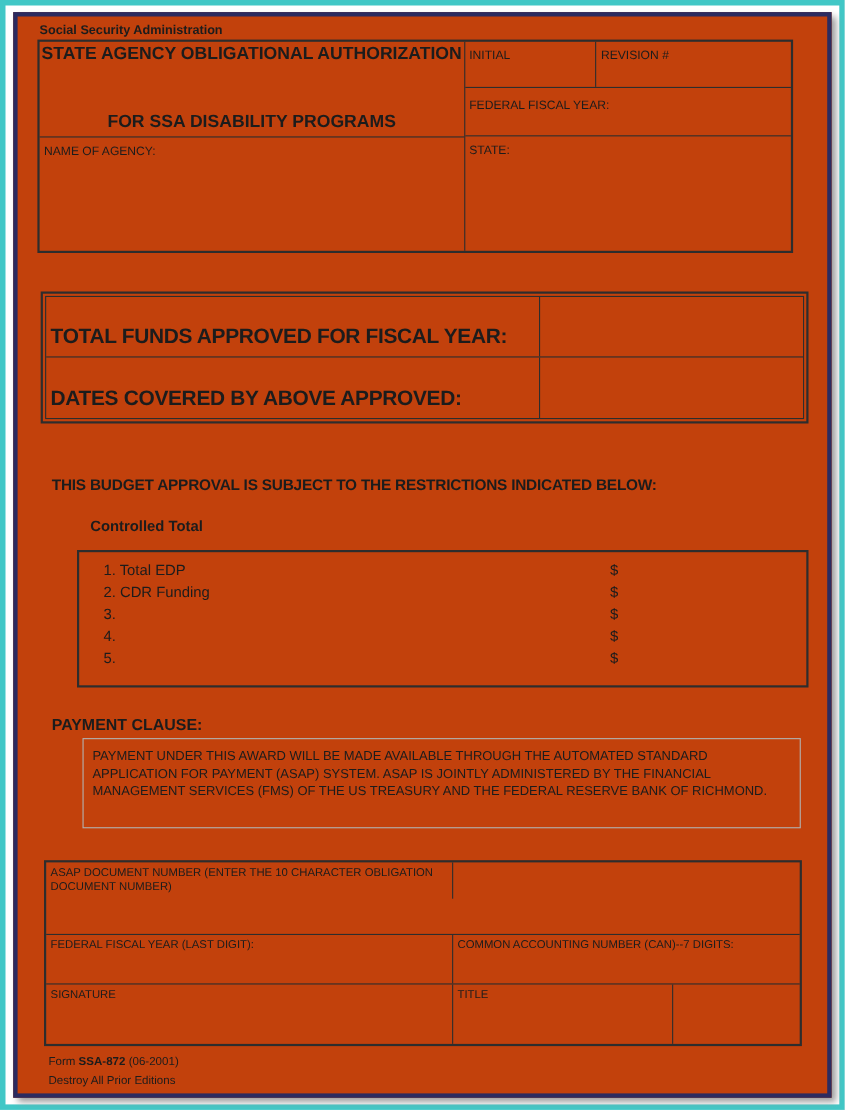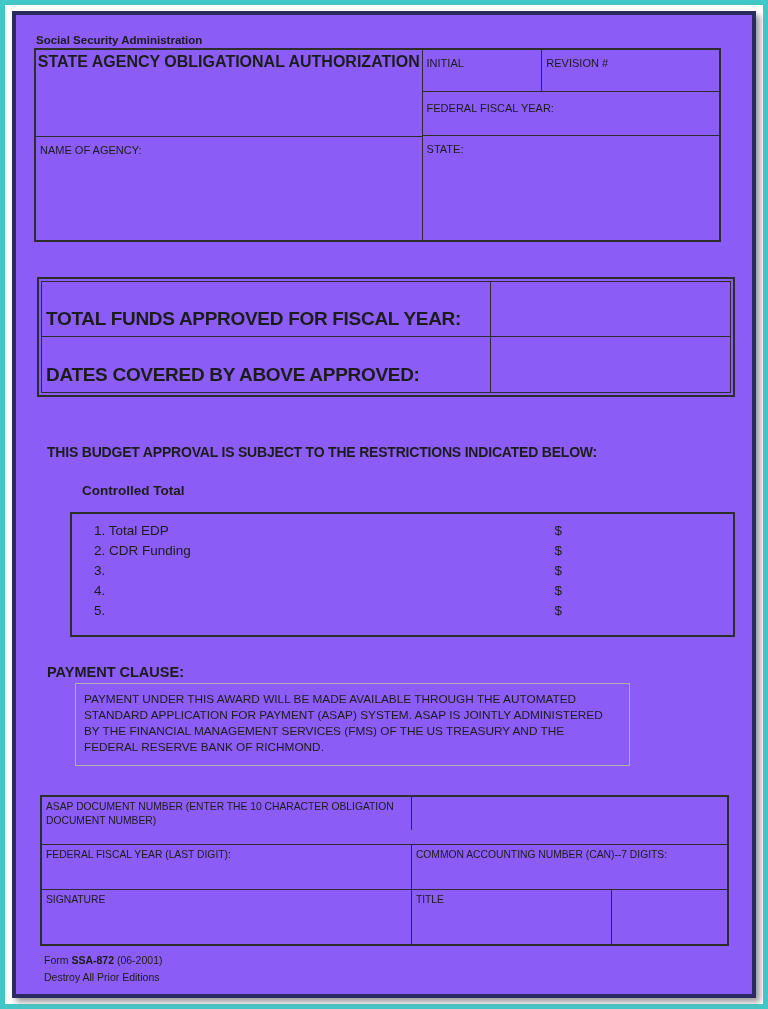--- a/index.html
+++ b/index.html
@@ -12,22 +12,22 @@
   .frame {
     width:768px; height:1009px;
     border:5px solid #41c7c6;
     padding:6px 7px;
     background:#ffffff;
   }
   .sheet {
     width:100%; height:100%;
     border:4px solid #2b2b60;
     box-shadow:4px 4px 6px #9a9a9a;
-    background:#8b5cf6;
-    padding:18px 14px 0 16px;
+    background:#c2410c;
+    padding:6px 14px 0 16px;
     overflow:hidden;
   }
   .ssa-line {
     font-weight:bold; font-size:11.5px;
     margin:1px 0 0 4px;
     height:14px;
   }
 
   
   .header-table {
@@ -85,35 +85,35 @@
   .cc-row { display:flex; font-size:13.5px; line-height:20px; }
   .cc-item { width:73%; padding-left:22px; }
   .cc-dollar { flex:1; }
 
   
   .pc-heading {
     margin:27px 0 0 15px;
     font-weight:bold; font-size:14.5px;
   }
   .pc-box {
-    width:555px; margin:3px 0 0 43px;
+    width:653px; margin:3px 0 0 43px;
     border:1px solid #b2b2b2;
     padding:7px 8px 10px 8px;
     font-size:11.8px; line-height:1.36;
     min-height:82px;
   }
 
   
   .bottom-table {
     width:689px; margin:29px 0 0 8px;
     border:2px solid #2d2d2d;
     font-size:10.3px;
   }
   .bt-row { display:flex; }
-  .bt-row.r1 { height:48px; border-bottom:1.5px solid #2d2d2d;flex-direction:column; }
+  .bt-row.r1 { height:66px; border-bottom:1.5px solid #2d2d2d;flex-direction:column; }
   .bt-row.r2 { height:45px; border-bottom:1.5px solid #2d2d2d; }
   .bt-row.r3 { height:54px; }
   .bt-cell { padding:3px 5px 3px 4px; line-height:1.3; }
   .bt-c1 { width:54%; border-right:1.5px solid #2d2d2d; }
   .bt-c2 { flex:1; }
   .bt-title { width:29.2%; border-right:1.5px solid #2d2d2d; }
   .bt-date { flex:1; }
 
   
   .footer { margin:6px 0 0 12px; font-size:10.5px; line-height:1.65; }
@@ -124,20 +124,21 @@
 
 <div class="frame">
   <div class="sheet">
 
     <div class="ssa-line">Social Security Administration</div>
 
     <div class="header-table">
       <div class="ht-left">
         <div class="ht-title">
           <div>STATE AGENCY OBLIGATIONAL AUTHORIZATION</div>
+          <div>FOR SSA DISABILITY PROGRAMS</div>
         </div>
         <div class="ht-agency">
           <span class="small-label">NAME OF AGENCY:</span>
         </div>
       </div>
       <div class="ht-right">
         <div class="ht-row1">
           <div class="ht-initial">
             <span class="small-label">INITIAL</span>
           </div>

